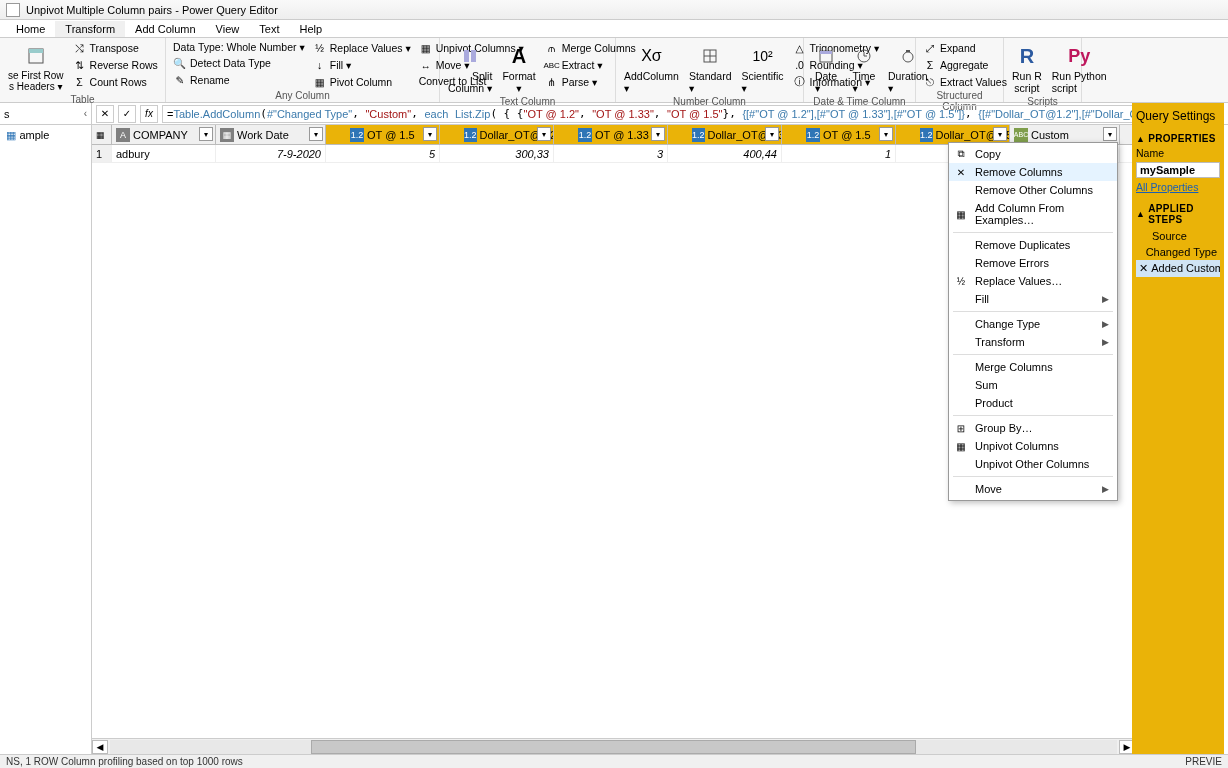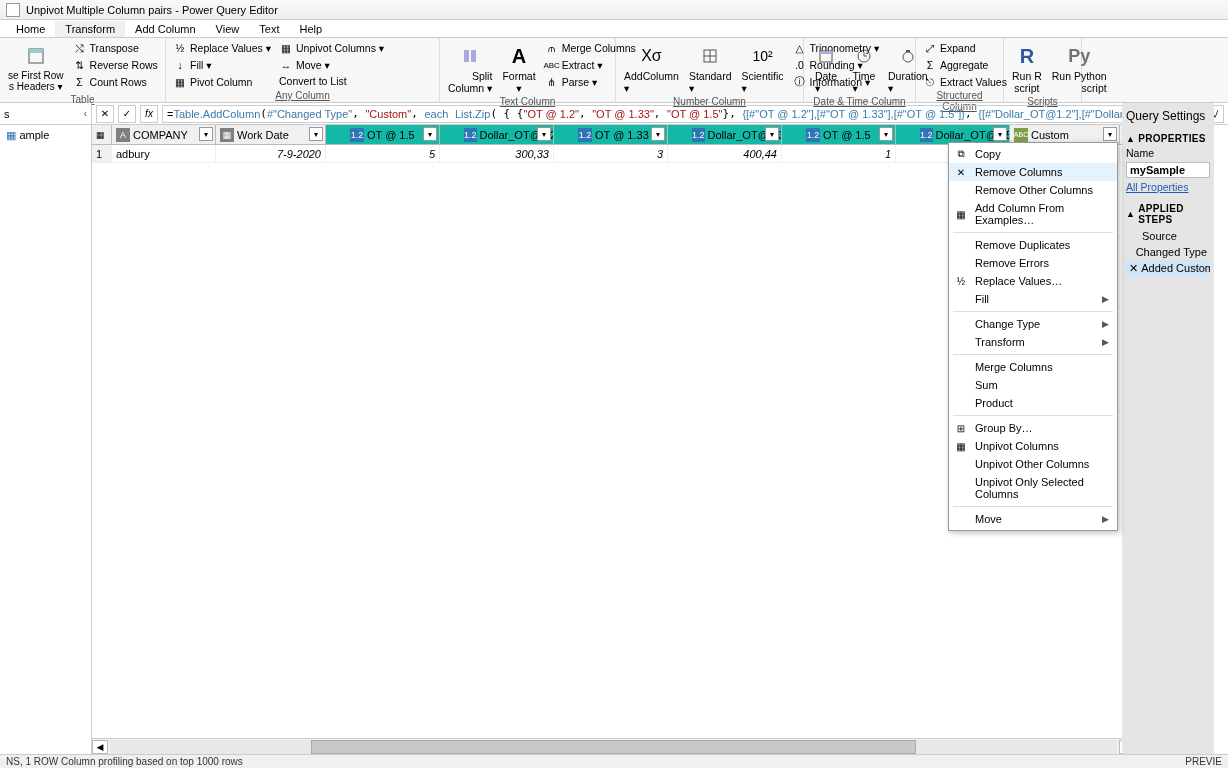--- a/index.html
+++ b/index.html
@@ -10,21 +10,21 @@
 .titlebar .file-icon { width: 14px; height: 14px; background: #fff; border: 1px solid #999; margin-right: 6px; }
 
 
 .menubar { height: 18px; display: flex; align-items: center; padding-left: 6px; font-size: 11px; border-bottom: 1px solid #ccc; }
 .menubar .tab { padding: 2px 10px; cursor: pointer; }
 .menubar .tab.active { background: #f0f0f0; }
 
 
 .ribbon { height: 65px; background: #f7f7f7; border-bottom: 1px solid #ccc; display: flex; }
 .ribbon-group { border-right: 1px solid #ddd; padding: 2px 4px; display: flex; flex-direction: column; justify-content: space-between; }
-.ribbon-group-label { font-size: 10px; text-align: center; color: #555; text-decoration: underline; }
+.ribbon-group-label { font-size: 10px; text-align: center; color: #555; }
 .ribbon-items { display: flex; gap: 2px; flex: 1; align-items: flex-start; }
 .ribbon-col { display: flex; flex-direction: column; gap: 1px; }
 .ribbon-item { font-size: 10.5px; padding: 1px 3px; display: flex; align-items: center; gap: 3px; white-space: nowrap; cursor: pointer; }
 .ribbon-big { display: flex; flex-direction: column; align-items: center; font-size: 10.5px; padding: 2px 4px; cursor: pointer; }
 .ribbon-big .big-icon { width: 28px; height: 28px; display: flex; align-items: center; justify-content: center; }
 .ribbon-icon-sm { width: 14px; height: 14px; display: inline-flex; align-items: center; justify-content: center; }
 
 
 .formula-row { height: 22px; border-bottom: 1px solid #ccc; display: flex; align-items: center; padding: 0 4px; gap: 4px; margin-left: 92px; }
 .fx-btn { width: 18px; height: 18px; border: 1px solid #ccc; display: flex; align-items: center; justify-content: center; font-size: 10px; cursor: pointer; }
@@ -35,37 +35,37 @@
 
 .left-panel { position: absolute; left: 0; top: 103px; bottom: 14px; width: 92px; border-right: 1px solid #ccc; background: #fff; }
 .left-header { height: 22px; border-bottom: 1px solid #ccc; display: flex; align-items: center; justify-content: space-between; padding: 0 4px; font-size: 11px; }
 .left-collapse { font-size: 10px; color: #555; cursor: pointer; }
 .left-item { padding: 4px 6px; font-size: 11px; cursor: pointer; }
 
 
 .grid-wrap { position: absolute; left: 92px; top: 125px; right: 92px; bottom: 14px; overflow: hidden; border-right: 1px solid #ccc; }
 .grid-header-row { display: flex; height: 20px; background: #f0f0f0; border-bottom: 1px solid #bbb; }
 .gh { border-right: 1px solid #bbb; font-size: 11px; display: flex; align-items: center; padding: 0 4px; position: relative; overflow: hidden; white-space: nowrap; }
-.gh.sel { background: #14b8a6; padding-left: 24px; }
+.gh.sel { background: #eab308; padding-left: 24px; }
 .gh .type-ic { width: 14px; height: 14px; margin-right: 3px; display: inline-flex; align-items: center; justify-content: center; font-size: 9px; color: #fff; }
 .type-num { background: #2e75b6; }
 .type-text { background: #7f7f7f; }
 .type-any { background: #7f9e4c; }
 .gh .dd { position: absolute; right: 2px; top: 2px; width: 14px; height: 14px; border: 1px solid #999; background: #fff; font-size: 8px; display: flex; align-items: center; justify-content: center; cursor: pointer; }
 .row-hdr { width: 20px; background: #f0f0f0; text-align: center; }
 .grid-data-row { display: flex; height: 18px; border-bottom: 1px solid #eee; }
 .gd { border-right: 1px solid #eee; font-size: 11px; display: flex; align-items: center; padding: 0 4px; overflow: hidden; }
 .gd.num { justify-content: flex-end; font-style: italic; }
 .grid-hscroll { position: absolute; left: 0; right: 0; bottom: 0; height: 16px; background: #f0f0f0; border-top: 1px solid #ccc; display: flex; align-items: center; }
 .hscroll-btn { width: 16px; height: 14px; border: 1px solid #bbb; background: #fff; font-size: 9px; display: flex; align-items: center; justify-content: center; cursor: pointer; }
 .hscroll-track { flex: 1; height: 14px; background: #e8e8e8; position: relative; margin: 0 2px; }
 .hscroll-thumb { position: absolute; left: 20%; width: 60%; height: 100%; background: #c8c8c8; border: 1px solid #aaa; cursor: pointer; }
 
 
-.right-panel { position: absolute; right: 14px; top: 103px; bottom: 14px; width: 92px; background: #e5e5e5; padding: 4px; font-size: 11px; }
+.right-panel { position: absolute; right: 4px; top: 103px; bottom: 14px; width: 92px; background: #eab308; padding: 4px; font-size: 11px; }
 .right-title { font-size: 12px; padding: 2px 0 6px; }
 .rp-section-hdr { font-size: 10px; font-weight: bold; letter-spacing: 0.3px; display: flex; align-items: center; gap: 3px; margin-top: 4px; }
 .rp-arrow { font-size: 9px; }
 .rp-name-box { width: 100%; border: 1px solid #bbb; font-size: 11px; padding: 1px 3px; margin: 3px 0; font-weight: bold; }
 .rp-link { color: #1a5fb4; font-size: 10.5px; cursor: pointer; text-decoration: underline; }
 .rp-steps { margin-top: 3px; }
 .rp-step { padding: 2px 3px; font-size: 11px; cursor: pointer; display: flex; gap: 3px; white-space: nowrap; overflow: hidden; }
 .rp-step.sel { background: #d0e4f5; }
 
 
@@ -126,20 +126,31 @@
             <span>Count Rows</span>
           </div>
       </div>
     </div>
     <div class="ribbon-group-label">Table</div>
   </div>
 
   <div class="ribbon-group" style="width:274px">
     <div class="ribbon-items">
       <div class="ribbon-col">
+        <div class="ribbon-item">Data Type: Whole Number ▾</div>
+        <div class="ribbon-item">
+            <span class="ribbon-icon-sm">🔍</span>
+            <span>Detect Data Type</span>
+          </div>
+        <div class="ribbon-item">
+            <span class="ribbon-icon-sm">✎</span>
+            <span>Rename</span>
+          </div>
+      </div>
+      <div class="ribbon-col">
         <div class="ribbon-item">
             <span class="ribbon-icon-sm">½</span>
             <span>Replace Values ▾</span>
           </div>
         <div class="ribbon-item">
             <span class="ribbon-icon-sm">↓</span>
             <span>Fill ▾</span>
           </div>
         <div class="ribbon-item">
             <span class="ribbon-icon-sm">▦</span>
@@ -297,22 +308,22 @@
   </div>
 
   <div class="ribbon-group" style="width:78px">
     <div class="ribbon-items">
       <div class="ribbon-big">
           <div class="big-icon" style="font-size:20px;font-weight:bold;color:#2c5aa0">R</div>
           <span style="white-space:pre;text-align:center">Run R
 script</span>
         </div>
       <div class="ribbon-big">
-          <div class="big-icon" style="font-size:18px;font-weight:bold;color:#737373">Py</div>
-          <span style="white-space:pre;text-align:right">Run Python
+          <div class="big-icon" style="font-size:18px;font-weight:bold;color:#be185d">Py</div>
+          <span style="white-space:pre;text-align:left">Run Python
 script</span>
         </div>
     </div>
     <div class="ribbon-group-label">Scripts</div>
   </div>
 </div>
 
 <div class="formula-row">
   <div class="fx-btn">✕</div>
   <div class="fx-btn">✓</div>
@@ -490,23 +501,20 @@
       <span class="ctx-icn">⊞</span>
       <span>Group By…</span>
     </div>
     <div class="ctx-item">
       <span class="ctx-icn">▦</span>
       <span>Unpivot Columns</span>
     </div>
     <div class="ctx-item">
       <span>Unpivot Other Columns</span>
     </div>
-    <div class="ctx-item">
-      <span>Unpivot Only Selected Columns</span>
-    </div>
     <div class="ctx-sep"></div>
     <div class="ctx-item">
       <span>Move</span>
       <span class="ctx-sub">▶</span>
     </div>
   </div>
 
 <div class="statusbar">
   <span>NS, 1 ROW    Column profiling based on top 1000 rows</span>
   <span>PREVIE</span>

